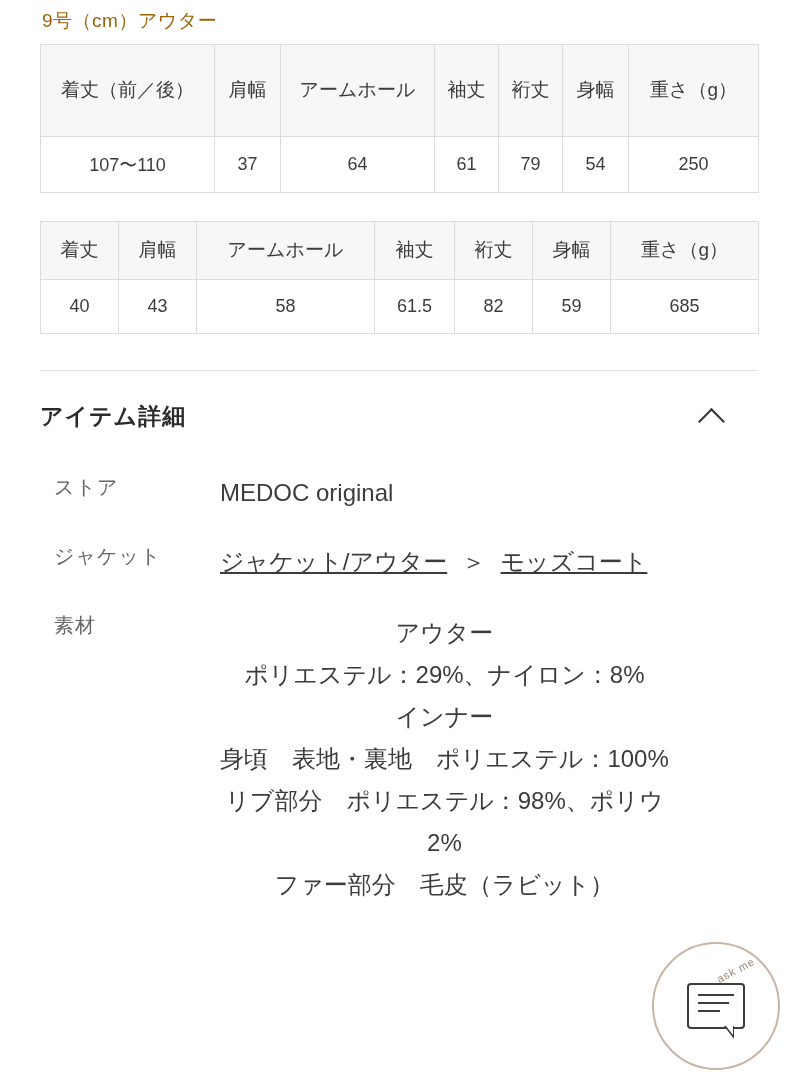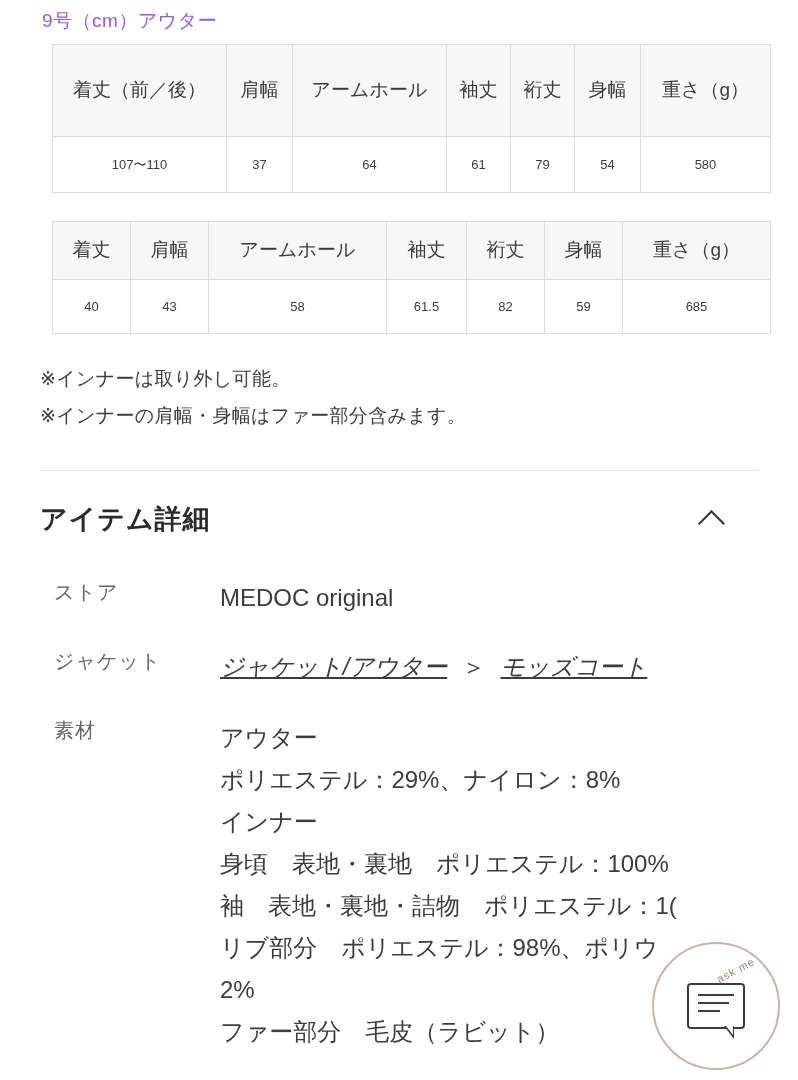--- a/index.html
+++ b/index.html
@@ -15,49 +15,48 @@
   }
   .page {
     width: 798px;
     height: 1080px;
     position: relative;
     padding: 0 40px;
   }
 
   .table-caption {
     font-size: 19px;
-    color: #8b5cf6;
+    color: #a16207;
     margin: 8px 0 10px 2px;
     letter-spacing: 0.5px;
   }
 
   table.size-table {
     border-collapse: collapse;
     width: 718px;
     table-layout: fixed;
     background: #fdba74;
-    margin-left: 12px;
   }
   table.size-table th,
   table.size-table td {
     border: 1px solid #dcdcdc;
     text-align: center;
     vertical-align: middle;
     font-weight: normal;
     color: #3c3c3c;
   }
   table.size-table th {
     background: #f7f7f7;
     font-size: 19px;
     line-height: 1.5;
     padding: 12px 4px;
   }
   table.size-table td {
     background: #ffffff;
-    font-size: 13px;
+    font-size: 18px;
     padding: 14px 4px;
   }
 
   
   .outer-table col.c0 { width: 174px; }
   .outer-table col.c1 { width: 66px; }
   .outer-table col.c2 { width: 154px; }
   .outer-table col.c3 { width: 64px; }
   .outer-table col.c4 { width: 64px; }
   .outer-table col.c5 { width: 66px; }
@@ -95,21 +94,21 @@
 
   .section-header {
     display: flex;
     align-items: center;
     justify-content: space-between;
     width: 718px;
     padding: 30px 0 10px 0;
     cursor: pointer;
   }
   .section-title {
-    font-size: 27px;
+    font-size: 23px;
     font-weight: bold;
     color: #2b2b2b;
     letter-spacing: 1px;
   }
   .chevron {
     width: 28px;
     height: 28px;
     display: inline-block;
     position: relative;
     margin-right: 30px;
@@ -146,30 +145,30 @@
   }
   .detail-value {
     font-size: 24px;
     color: #3c3c3c;
     line-height: 1.55;
   }
   .detail-value .link {
     color: #3c3c3c;
     text-decoration: underline;
     cursor: pointer;
-    font-style: italic;
   }
   .crumb-sep {
     padding: 0 8px;
     color: #3c3c3c;
     text-decoration: none;
   }
   .material-lines div {
     line-height: 1.75;
     white-space: nowrap;
+    text-align: center;
   }
 
   
   .chat-widget {
     position: absolute;
     right: 18px;
     bottom: 18px;
     width: 128px;
     height: 128px;
     border-radius: 50%;
@@ -264,21 +263,21 @@
       </tr>
     </thead>
     <tbody>
       <tr>
         <td>107〜110</td>
         <td>37</td>
         <td>64</td>
         <td>61</td>
         <td>79</td>
         <td>54</td>
-        <td>580</td>
+        <td>250</td>
       </tr>
     </tbody>
   </table>
 
   <div class="spacer-28"></div>
 
 
   <table class="size-table inner-table">
     <colgroup>
       <col class="c0">
@@ -306,24 +305,20 @@
         <td>43</td>
         <td>58</td>
         <td>61.5</td>
         <td>82</td>
         <td>59</td>
         <td>685</td>
       </tr>
     </tbody>
   </table>
 
-  <div class="notes">
-    <div>※インナーは取り外し可能。</div>
-    <div>※インナーの肩幅・身幅はファー部分含みます。</div>
-  </div>
 
   <hr class="divider">
 
   <div class="section-header">
     <span class="section-title">アイテム詳細</span>
     <span class="chevron"></span>
   </div>
 
   <div class="details">
 
@@ -341,21 +336,20 @@
       </div>
     </div>
 
     <div class="detail-row">
       <div class="detail-label">素材</div>
       <div class="detail-value material-lines">
         <div>アウター</div>
         <div>ポリエステル：29%、ナイロン：8%</div>
         <div>インナー</div>
         <div>身頃　表地・裏地　ポリエステル：100%</div>
-        <div>袖　表地・裏地・詰物　ポリエステル：1(</div>
         <div>リブ部分　ポリエステル：98%、ポリウ</div>
         <div>2%</div>
         <div>ファー部分　毛皮（ラビット）</div>
       </div>
     </div>
 
   </div>
 
   <div class="chat-widget">
     <span class="ask-me">ask me</span>

